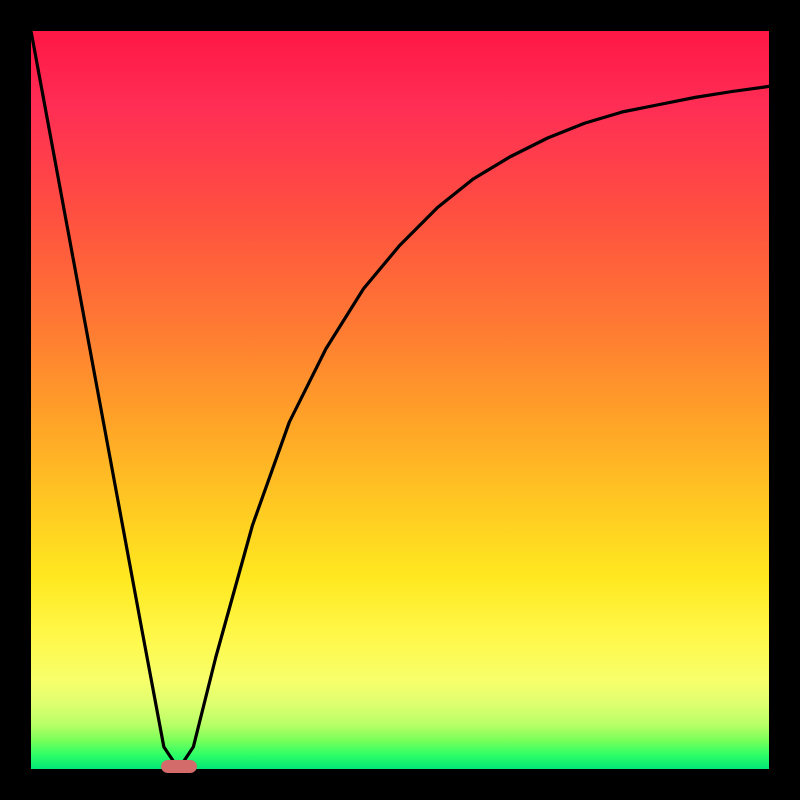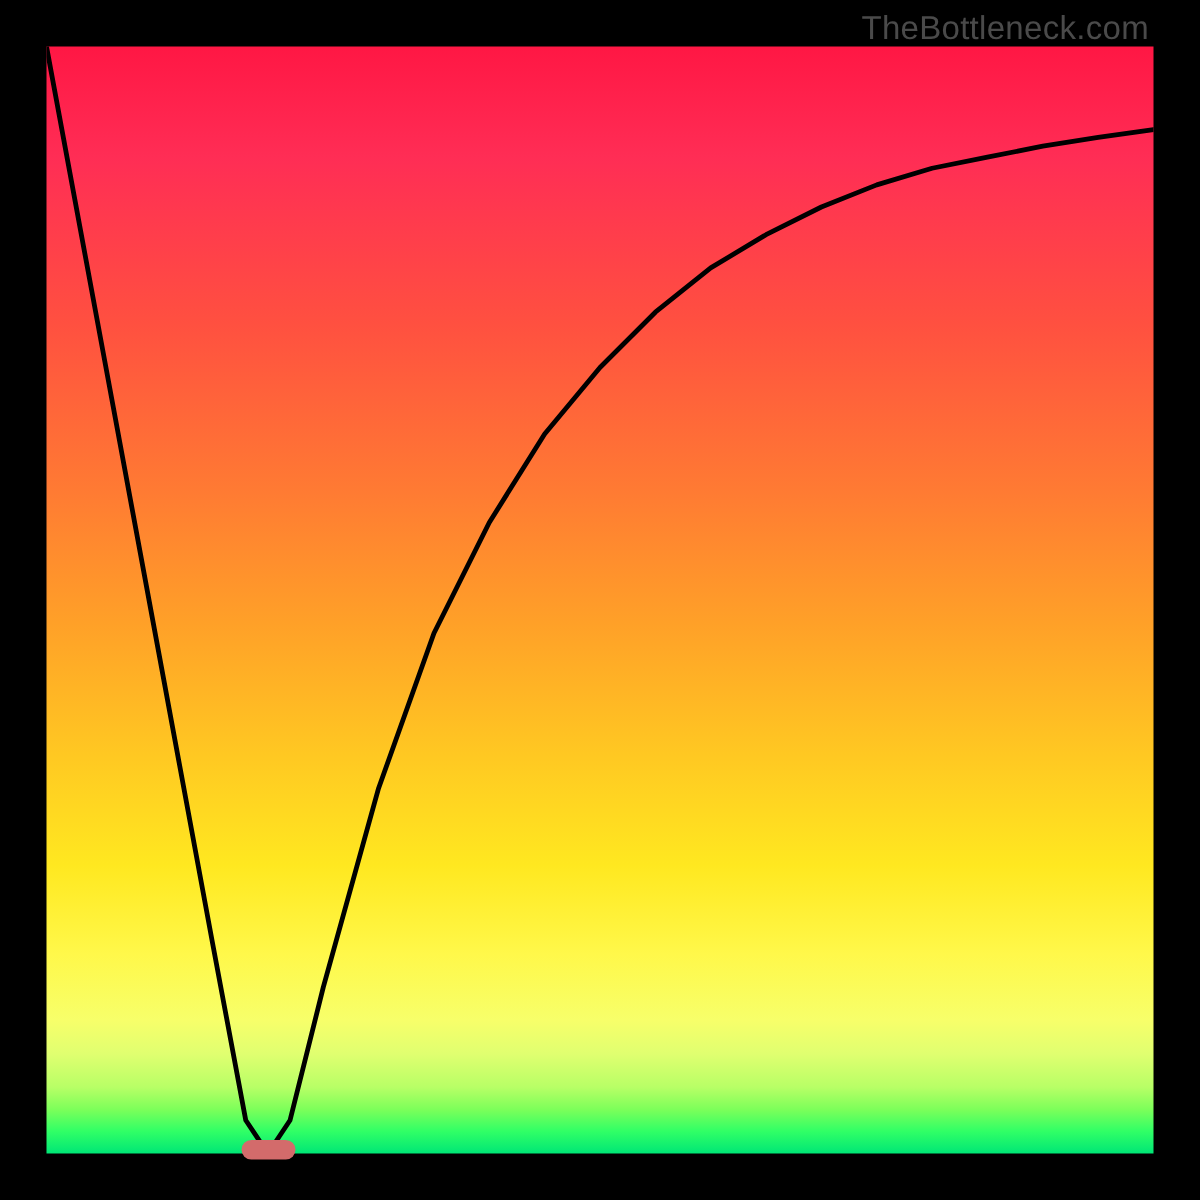--- a/index.html
+++ b/index.html
@@ -63,20 +63,19 @@
     width: 36px;
     height: 13px;
     background: #d36b6b;
     border-radius: 7px;
   }
 </style>
 </head>
 <body>
 
 <div class="outer">
-  <div class="watermark">TheBottleneck.com</div>
   <div class="plot">
     <svg class="curve-svg" viewBox="0 0 738 738" preserveAspectRatio="none">
       <path id="curve-path" fill="none" stroke="#000" stroke-width="3.2" stroke-linecap="round" stroke-linejoin="round" d="M0.00 0.00 L36.90 199.26 L73.80 398.52 L110.70 597.78 L132.84 715.86 L147.60 738.00 L162.36 715.86 L184.50 627.30 L221.40 494.46 L258.30 391.14 L295.20 317.34 L332.10 258.30 L369.00 214.02 L405.90 177.12 L442.80 147.60 L479.70 125.46 L516.60 107.01 L553.50 92.25 L590.40 81.18 L627.30 73.80 L664.20 66.42 L701.10 60.52 L738.00 55.35"></path>
     </svg>
     <div id="min-marker" class="marker" style="left: 129.6px; top: 729px;"></div>
   </div>
 </div>
 
 </body></html>

